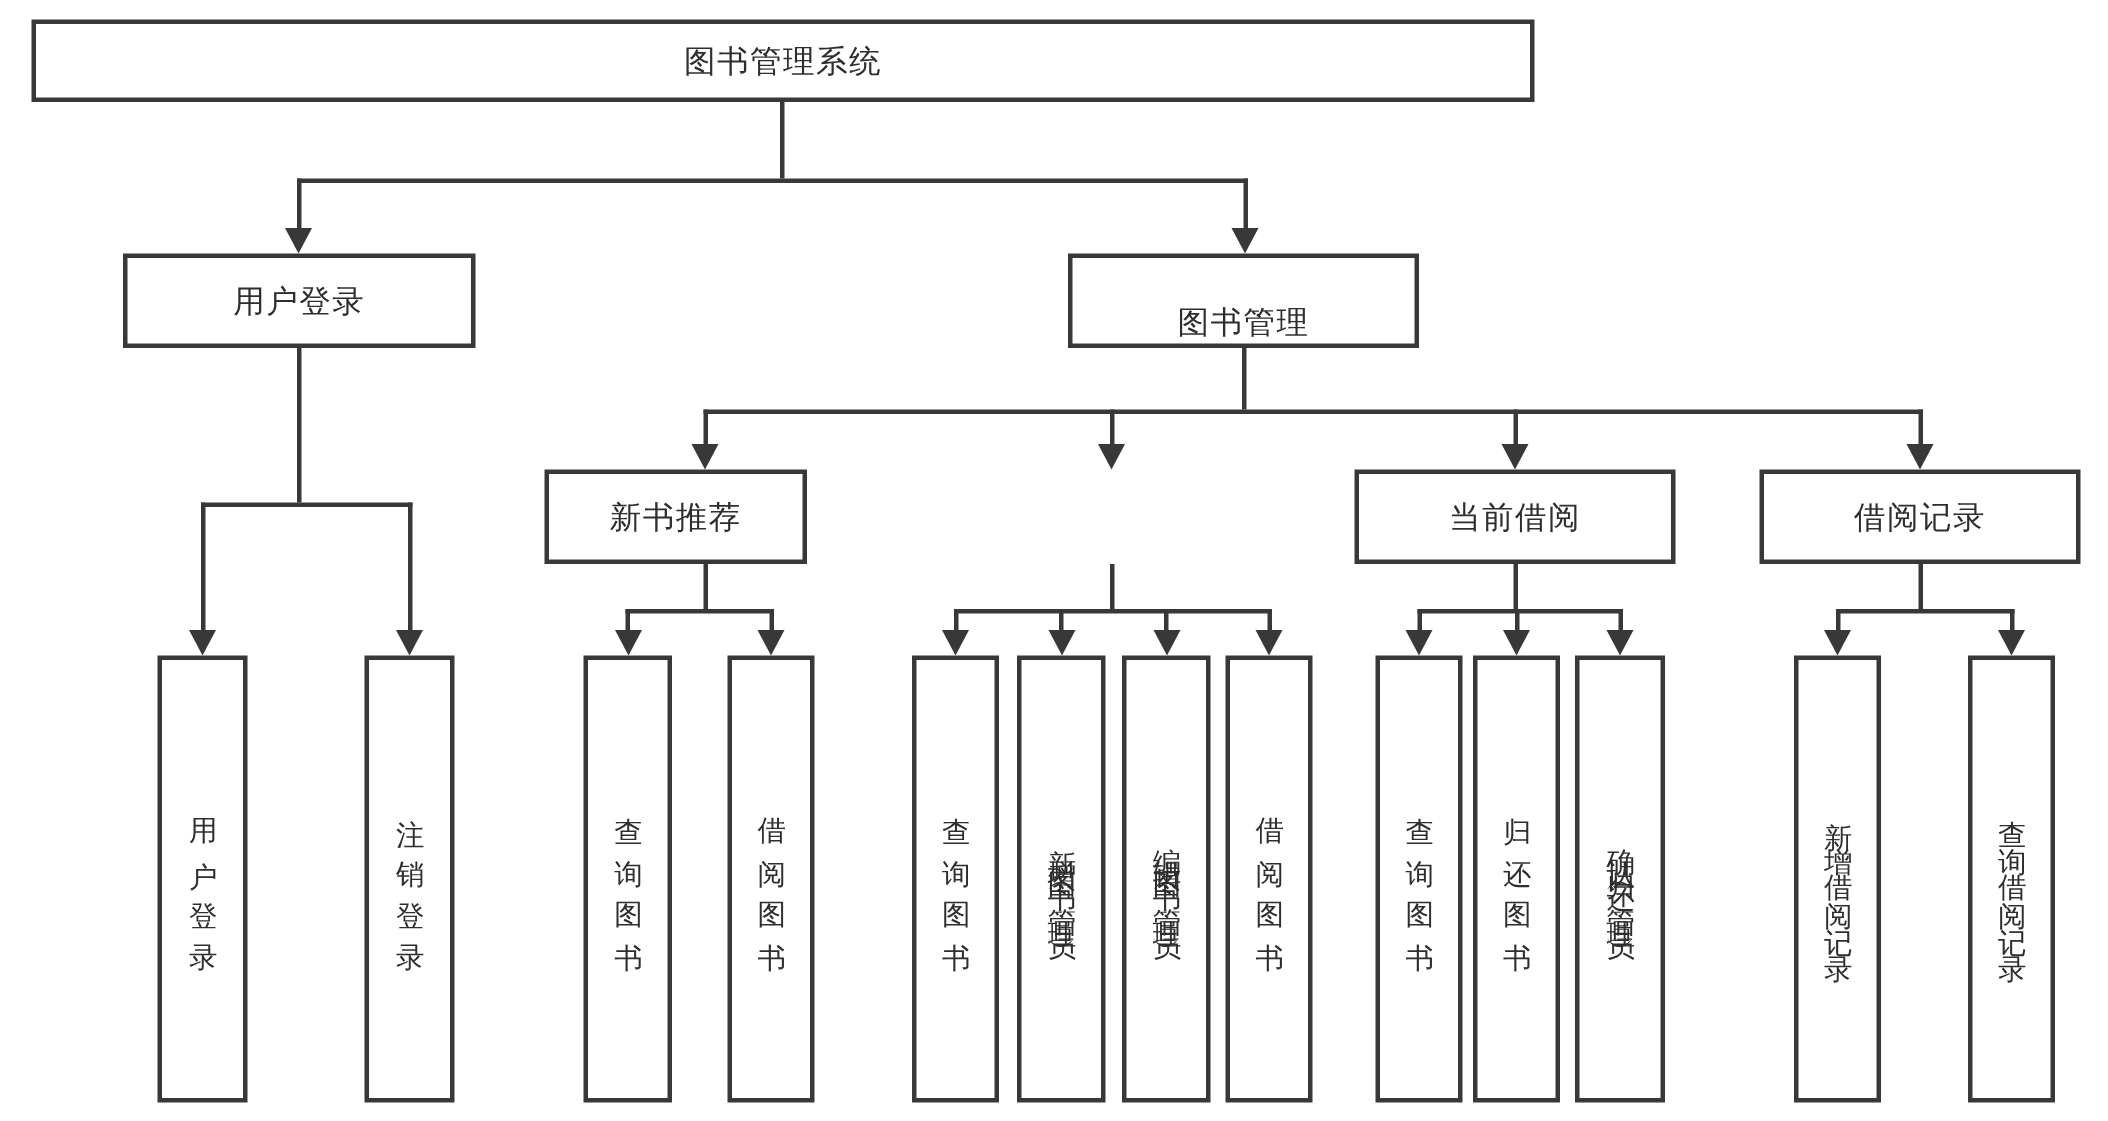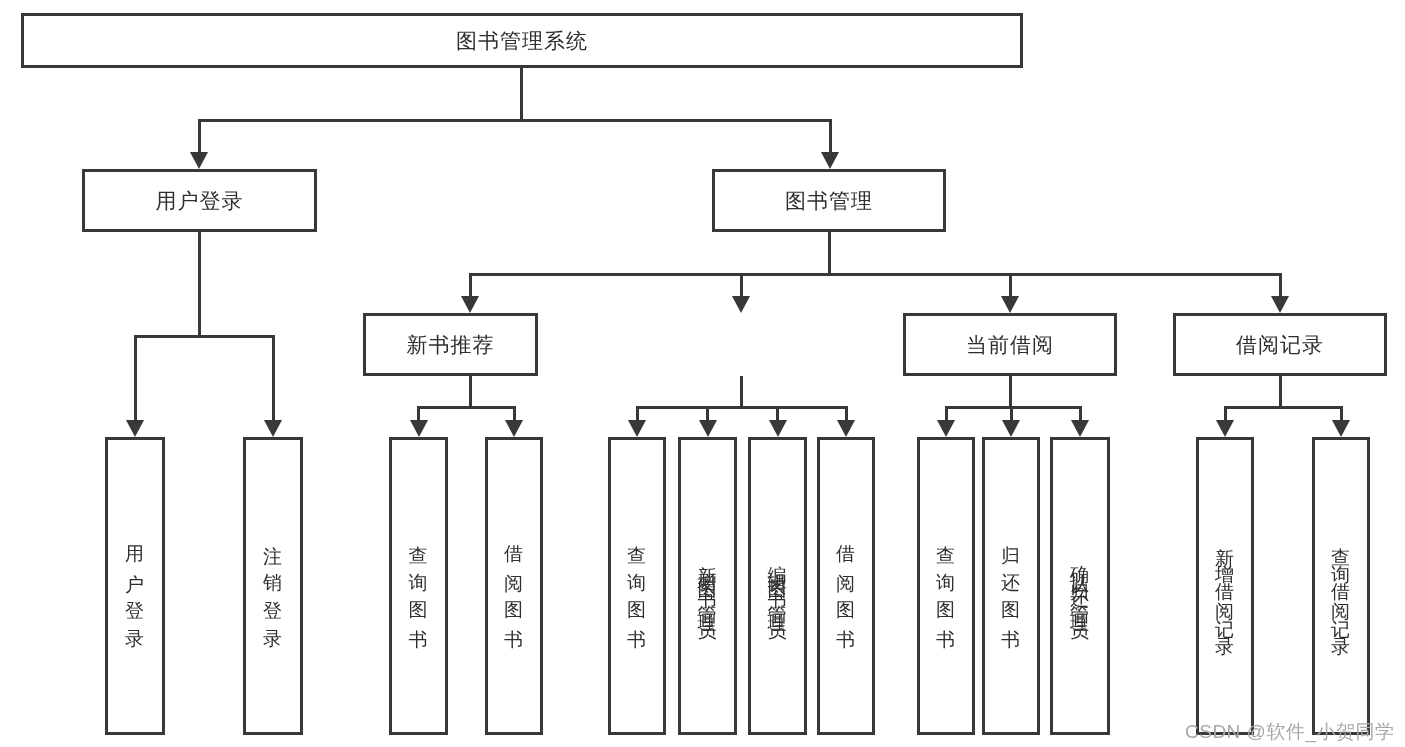--- a/index.html
+++ b/index.html
@@ -45,21 +45,21 @@
     <div class="line" style="left:198px;top:119px;width:634px;height:3px;"></div>
     <div class="line" style="left:198px;top:119px;width:3px;height:33px;"></div>
     <div class="line" style="left:829px;top:119px;width:3px;height:33px;"></div>
     <div class="arrow" style="left:190px;top:152px;"></div>
     <div class="arrow" style="left:821px;top:152px;"></div>
   </div>
 
   <div class="box hbox" style="left:82px;top:169px;width:235px;height:63px;">
     <span>用户登录</span>
   </div>
-  <div class="box hbox" style="left:712px;top:169px;width:234px;height:63px;">
+  <div class="box hbox" style="left:712px;top:169px;width:234px;height:63px;align-items:flex-end;">
     <span>图书管理</span>
   </div>
 
   <div>
     <div class="line" style="left:198px;top:232px;width:3px;height:103px;"></div>
     <div class="line" style="left:134px;top:335px;width:141px;height:3px;"></div>
     <div class="line" style="left:134px;top:335px;width:3px;height:85px;"></div>
     <div class="line" style="left:272px;top:335px;width:3px;height:85px;"></div>
     <div class="arrow" style="left:126px;top:420px;"></div>
     <div class="arrow" style="left:264px;top:420px;"></div>
@@ -167,15 +167,14 @@
     <span>确认归还（管理员）</span>
   </div>
 
   <div class="box vbox ls-lg" style="left:1196px;top:437px;width:58px;height:298px;">
     <span>新增借阅记录</span>
   </div>
   <div class="box vbox ls-lg" style="left:1312px;top:437px;width:58px;height:298px;">
     <span>查询借阅记录</span>
   </div>
 
-  <div class="watermark">CSDN @软件_小贺同学</div>
 
 </div>
 
 </body></html>

